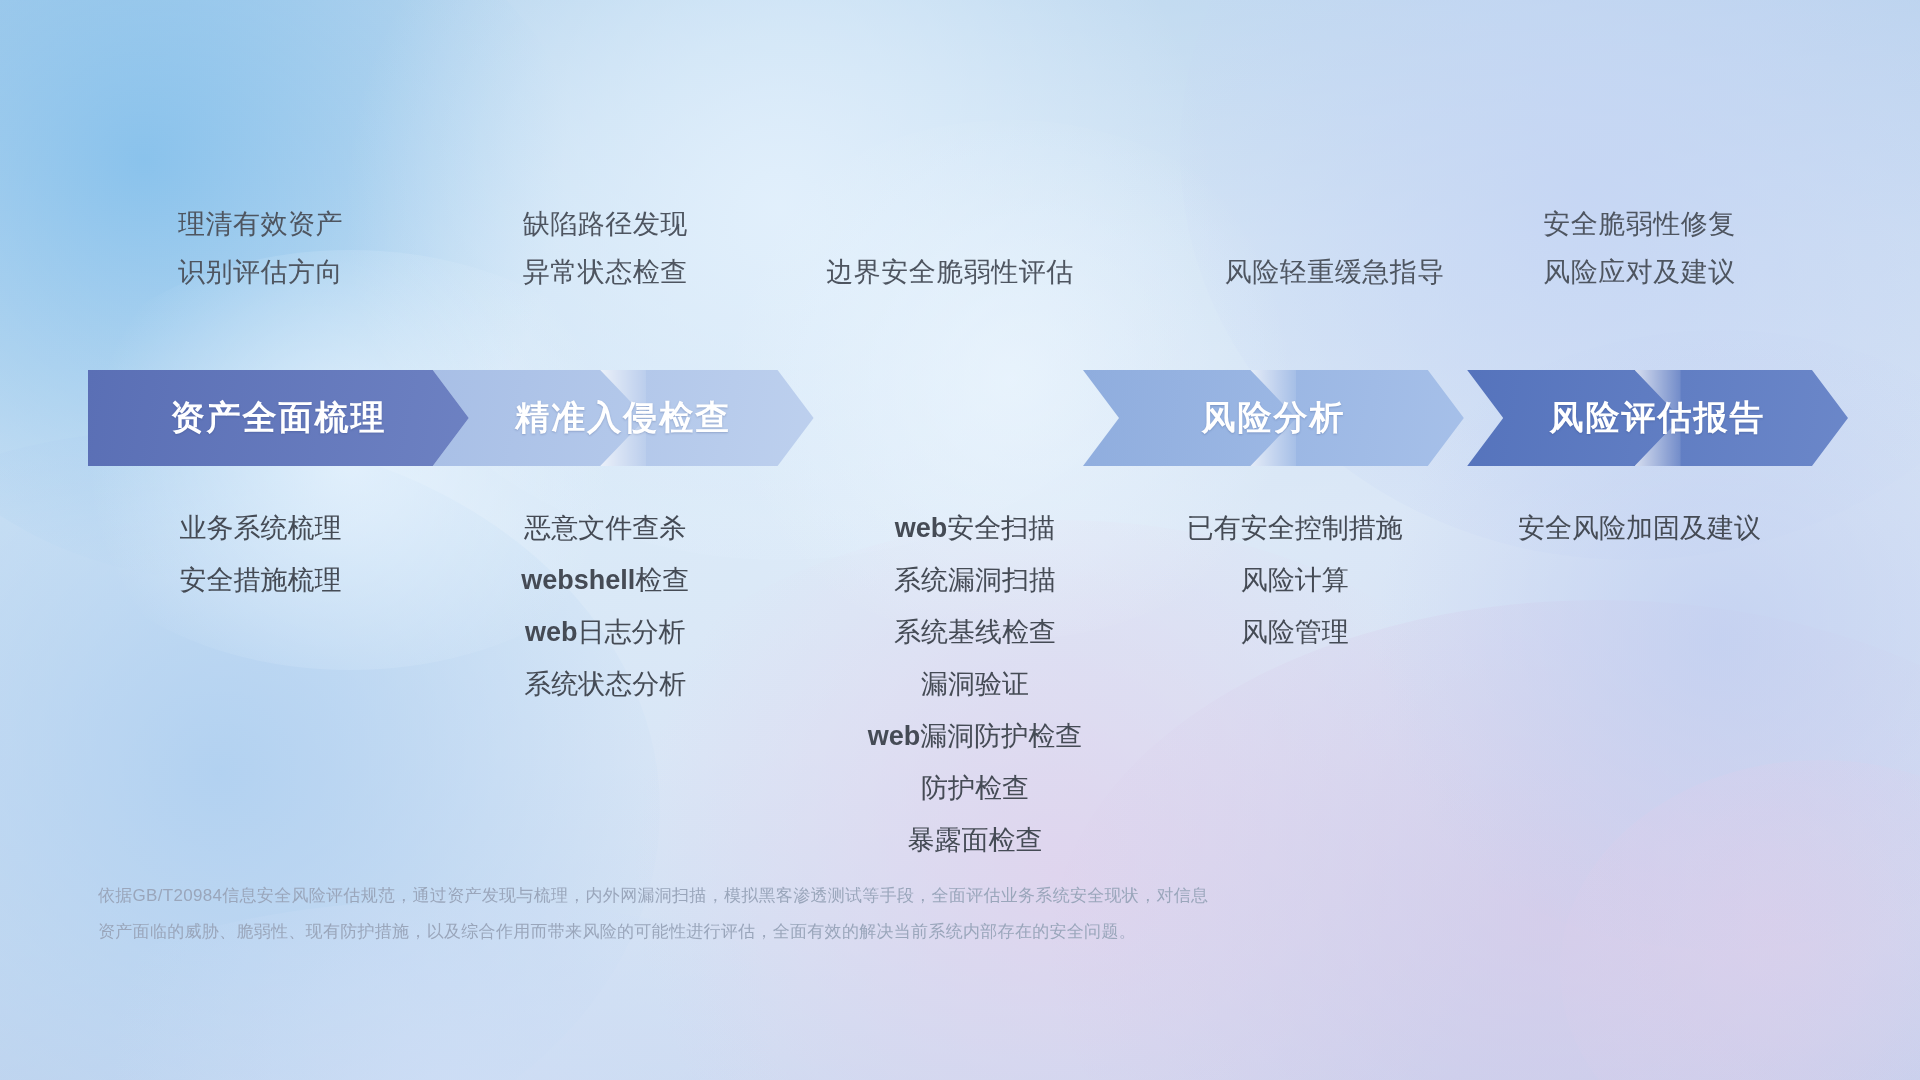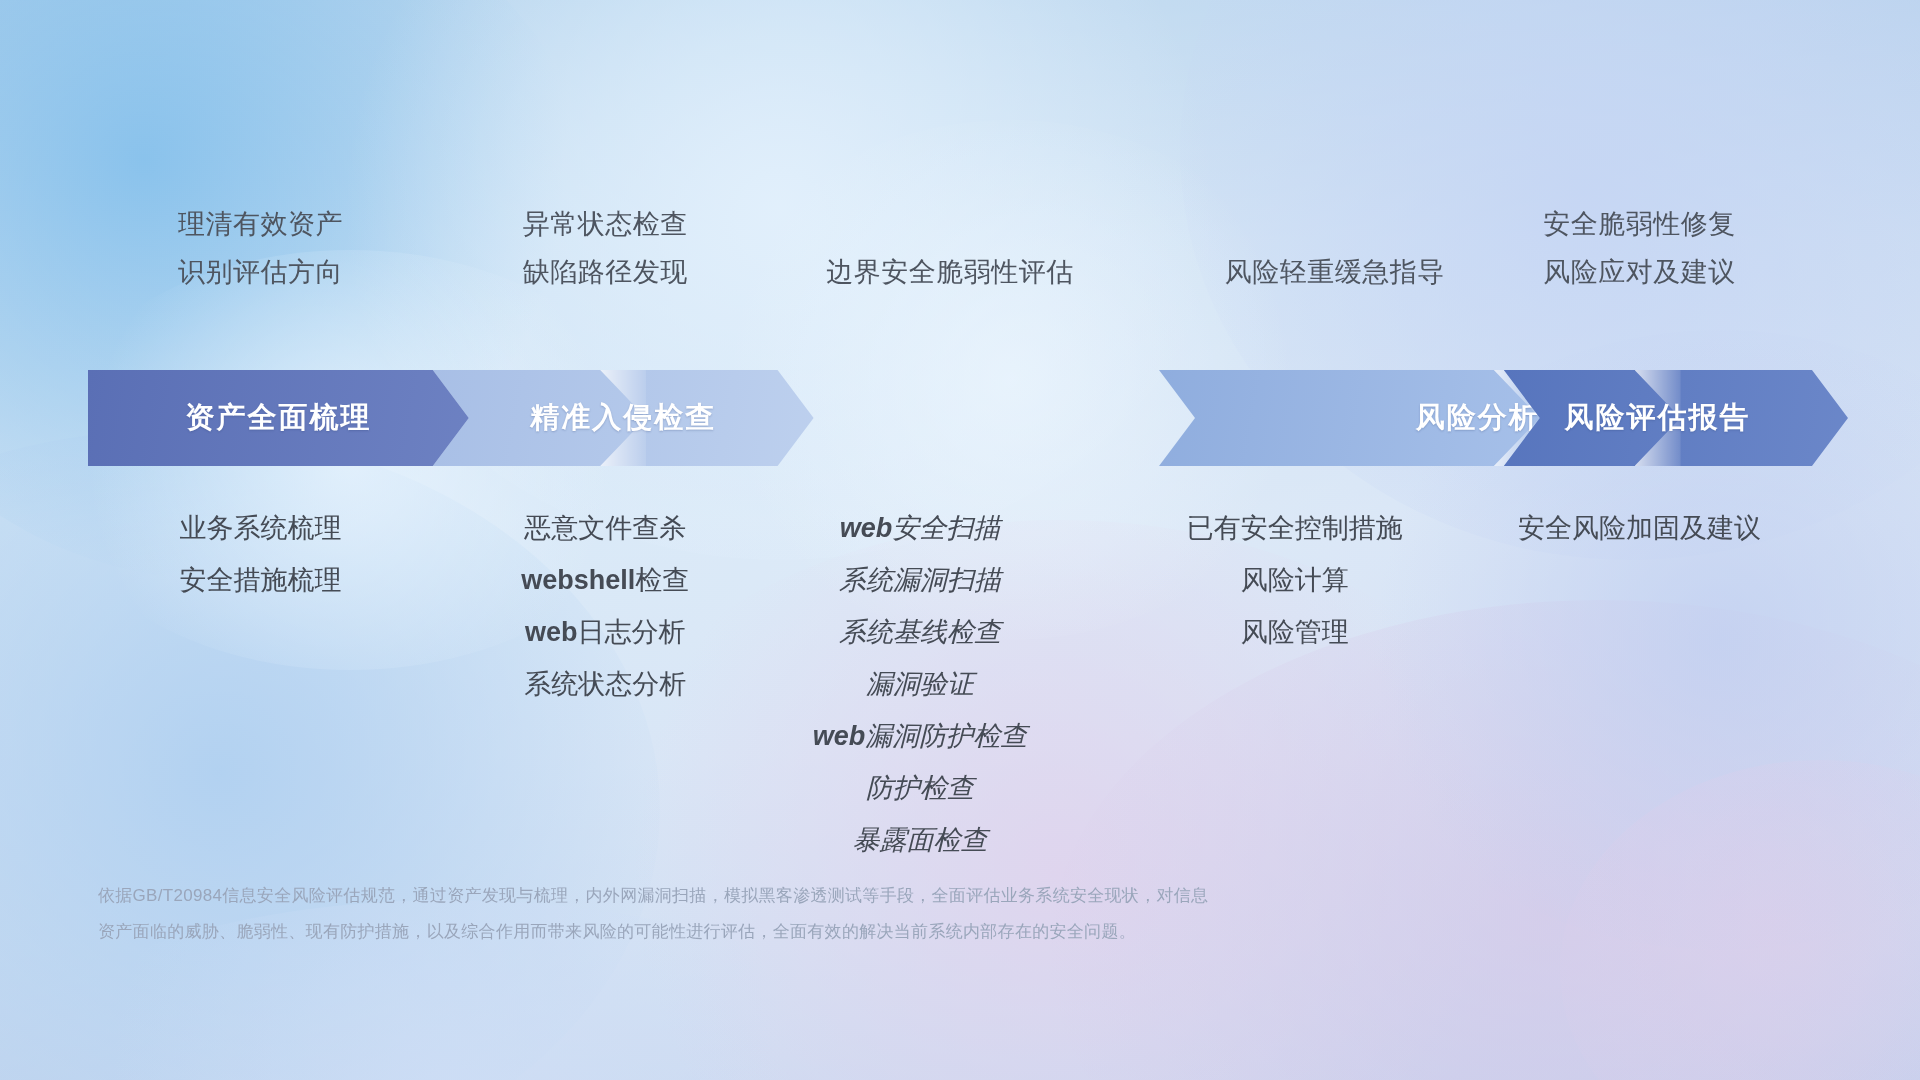--- a/index.html
+++ b/index.html
@@ -57,21 +57,21 @@
   #band{position:absolute;left:88px;top:370px;width:1760px;height:96px;}
   .arrow{
     position:absolute;top:0;height:96px;
     display:flex;align-items:center;justify-content:center;
     clip-path:polygon(0 0, calc(100% - 36px) 0, 100% 50%, calc(100% - 36px) 100%, 0 100%);
   }
   .arrow.notch{
     clip-path:polygon(0 0, calc(100% - 36px) 0, 100% 50%, calc(100% - 36px) 100%, 0 100%, 36px 50%);
   }
   .arrow .lbl{
-    font-size:29px;font-weight:700;letter-spacing:2px;white-space:nowrap;
+    font-size:34px;font-weight:700;letter-spacing:2px;white-space:nowrap;
     text-shadow:0 1px 2px rgba(40,60,110,.25);
   }
   .edge{
     position:absolute;top:0;height:96px;width:46px;
     background:linear-gradient(90deg,rgba(255,255,255,.75),rgba(255,255,255,.1));
     clip-path:polygon(0 0, 100% 0, 100% 100%, 0 100%, 46px 50%);
     pointer-events:none;mix-blend-mode:screen;
   }
 
   
@@ -107,22 +107,22 @@
 </div>
 
 <div id="stage">
 
   <div id="top-labels">
       <div class="col-abs" style="left: -39.6px; width: 600px; bottom: 784px;">
         <div class="top-line">理清有效资产</div>
         <div class="top-line">识别评估方向</div>
       </div>
       <div class="col-abs" style="left: 305.2px; width: 600px; bottom: 784px;">
+        <div class="top-line">缺陷路径发现</div>
         <div class="top-line">异常状态检查</div>
-        <div class="top-line">缺陷路径发现</div>
       </div>
       <div class="col-abs" style="left: 650px; width: 600px; bottom: 784px;">
         <div class="top-line">边界安全脆弱性评估</div>
       </div>
       <div class="col-abs" style="left: 994.8px; width: 600px; bottom: 784px; margin-left: 40px;">
         <div class="top-line">风险轻重缓急指导</div>
       </div>
       <div class="col-abs" style="left: 1339.6px; width: 600px; bottom: 784px;">
         <div class="top-line">安全脆弱性修复</div>
         <div class="top-line">风险应对及建议</div>
@@ -130,42 +130,42 @@
     </div>
 
   <div id="band">
       <div class="arrow" style="left: 0px; width: 380.8px; z-index: 5; background: linear-gradient(100deg, rgb(90, 111, 181) 0%, rgb(109, 129, 194) 100%);">
         <span class="lbl" style="color: rgb(255, 255, 255);">资产全面梳理</span>
       </div>
       <div class="arrow notch" style="left: 344.8px; width: 380.8px; z-index: 4; background: linear-gradient(100deg, rgb(168, 191, 230) 0%, rgb(189, 208, 238) 100%);">
         <span class="lbl" style="color: rgb(255, 255, 255);">精准入侵检查</span>
         <div class="edge"></div>
       </div>
-      <div class="arrow notch" style="left: 1071px; width: 380.8px; z-index: 2; background: linear-gradient(100deg, rgb(143, 173, 222) 0%, rgb(166, 192, 233) 100%); justify-content: flex-end;">
+      <div class="arrow notch" style="left: 995px; width: 380.8px; z-index: 2; background: linear-gradient(100deg, rgb(143, 173, 222) 0%, rgb(166, 192, 233) 100%);">
         <span class="lbl" style="color: rgb(255, 255, 255);">风险分析</span>
         <div class="edge"></div>
       </div>
       <div class="arrow notch" style="left: 1379.2px; width: 380.8px; z-index: 1; background: linear-gradient(100deg, rgb(85, 115, 188) 0%, rgb(107, 135, 201) 100%);">
         <span class="lbl" style="color: rgb(255, 255, 255);">风险评估报告</span>
         <div class="edge"></div>
       </div>
     </div>
 
   <div id="bottom-labels">
       <div class="col-abs" style="left: -39.6px; width: 600px; top: 502px;">
         <div class="list-line">业务系统梳理</div>
         <div class="list-line">安全措施梳理</div>
       </div>
       <div class="col-abs" style="left: 305.2px; width: 600px; top: 502px;">
         <div class="list-line">恶意文件查杀</div>
         <div class="list-line"><b>webshell</b>检查</div>
         <div class="list-line"><b>web</b>日志分析</div>
         <div class="list-line">系统状态分析</div>
       </div>
-      <div class="col-abs" style="left: 620px; width: 600px; top: 502px; font-style: italic;">
+      <div class="col-abs" style="left: 675px; width: 600px; top: 502px;">
         <div class="list-line"><b>web</b>安全扫描</div>
         <div class="list-line">系统漏洞扫描</div>
         <div class="list-line">系统基线检查</div>
         <div class="list-line">漏洞验证</div>
         <div class="list-line"><b>web</b>漏洞防护检查</div>
         <div class="list-line">防护检查</div>
         <div class="list-line">暴露面检查</div>
       </div>
       <div class="col-abs" style="left: 994.8px; width: 600px; top: 502px;">
         <div class="list-line">已有安全控制措施</div>

